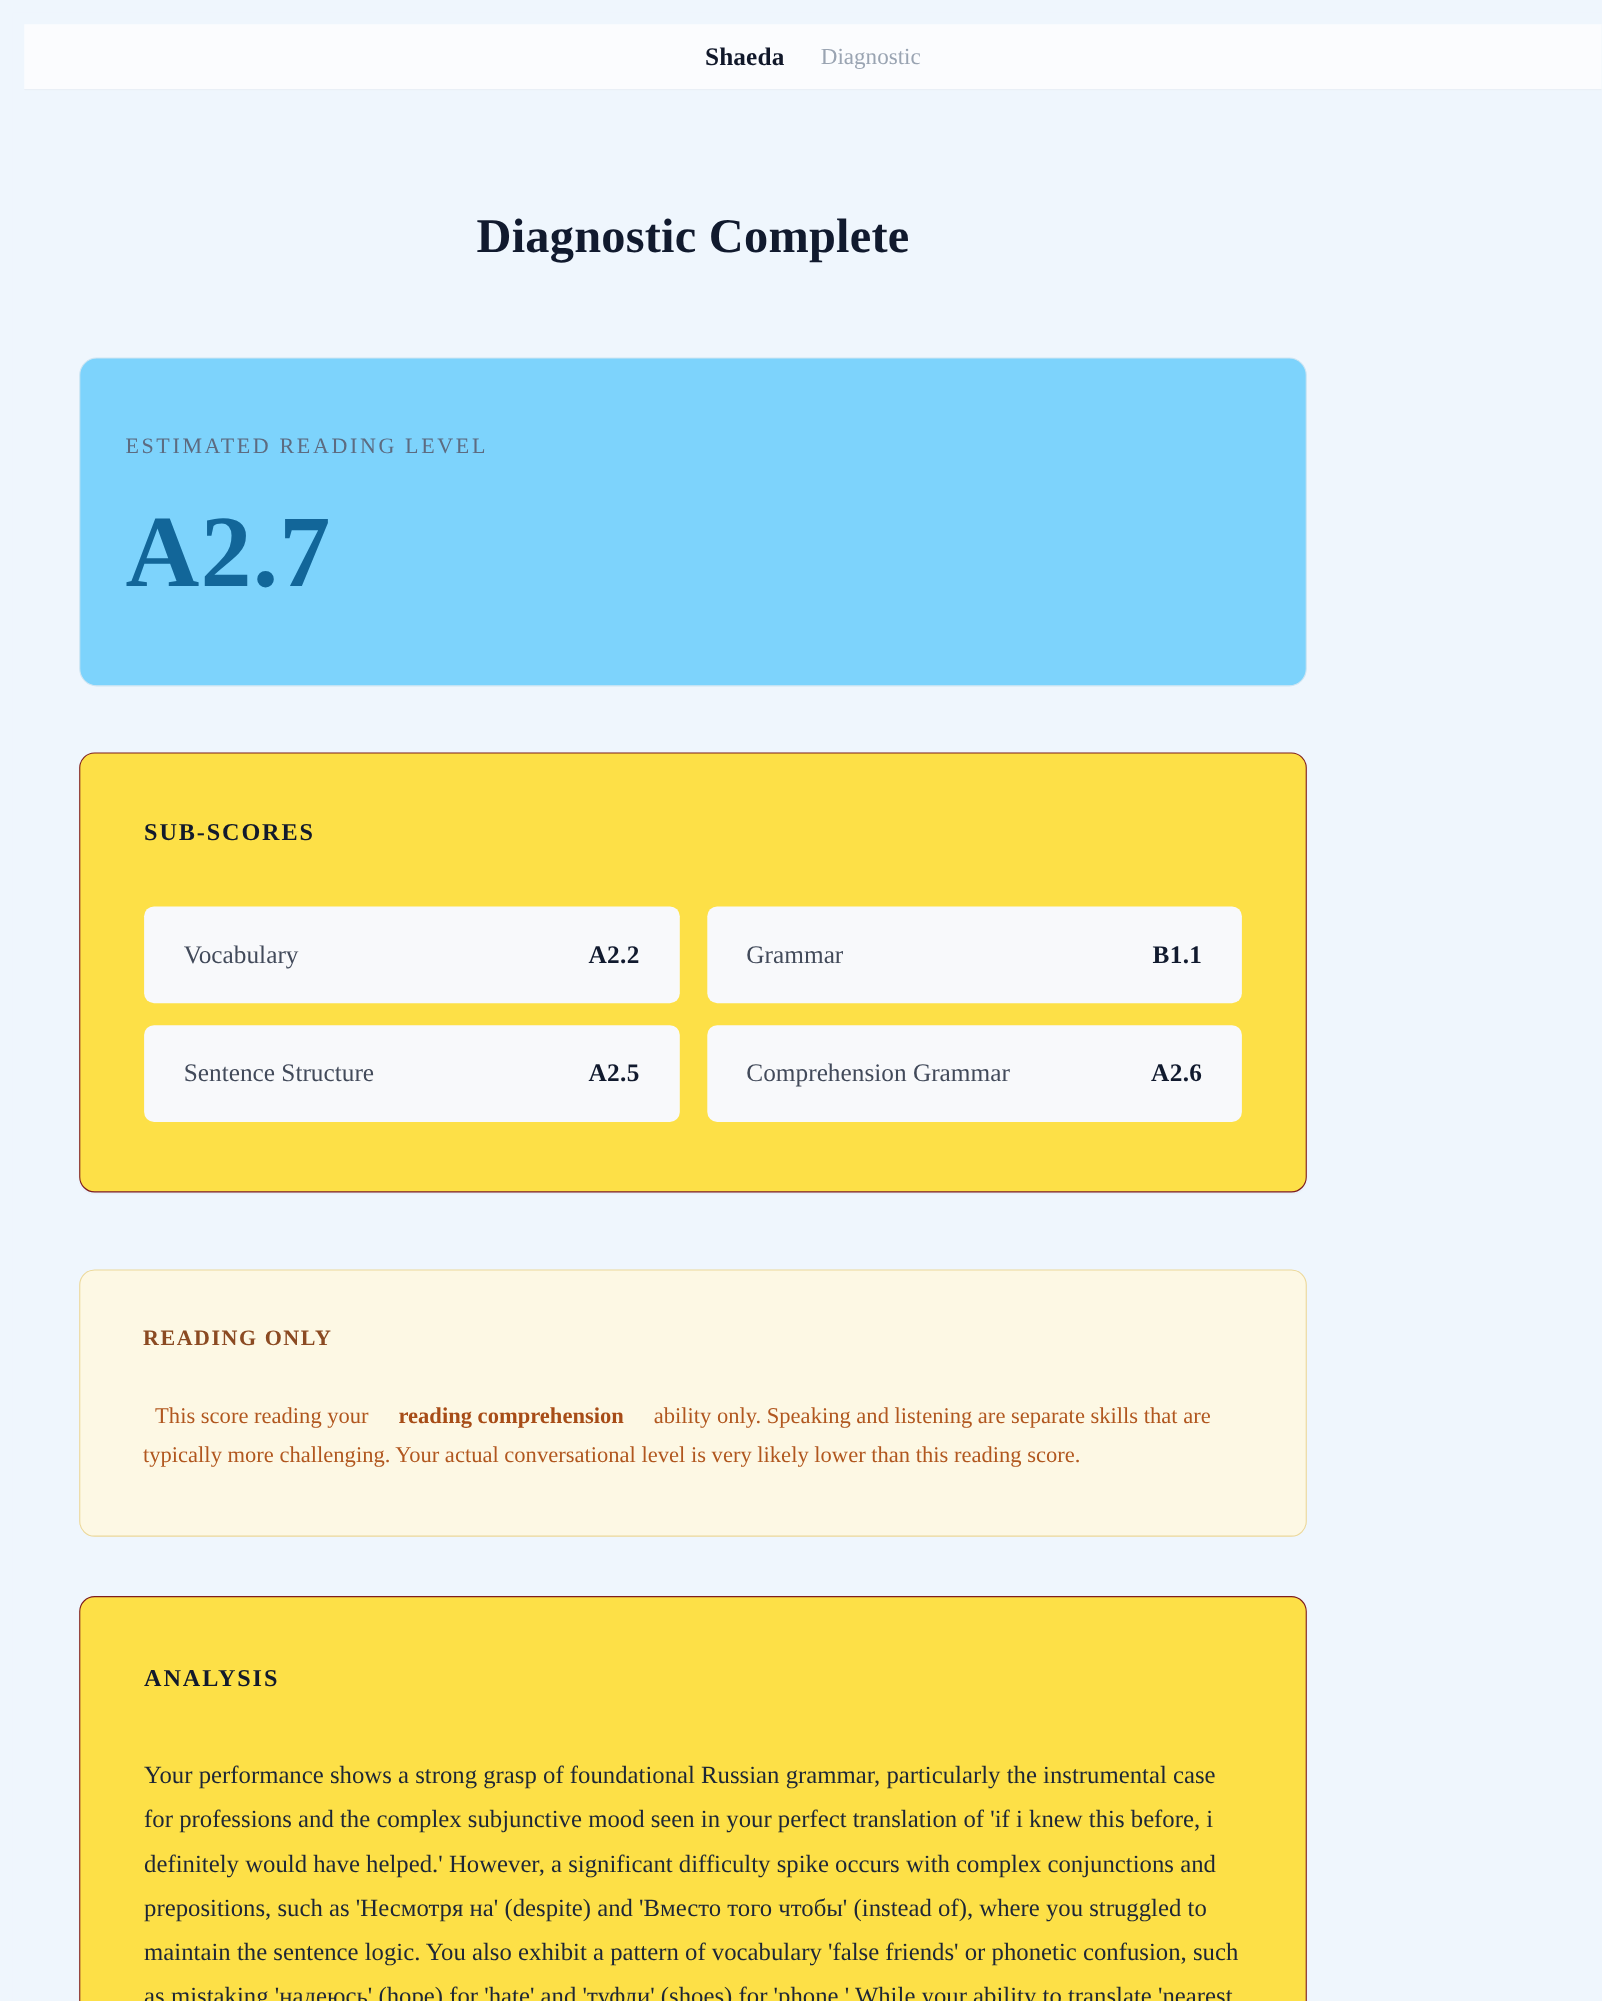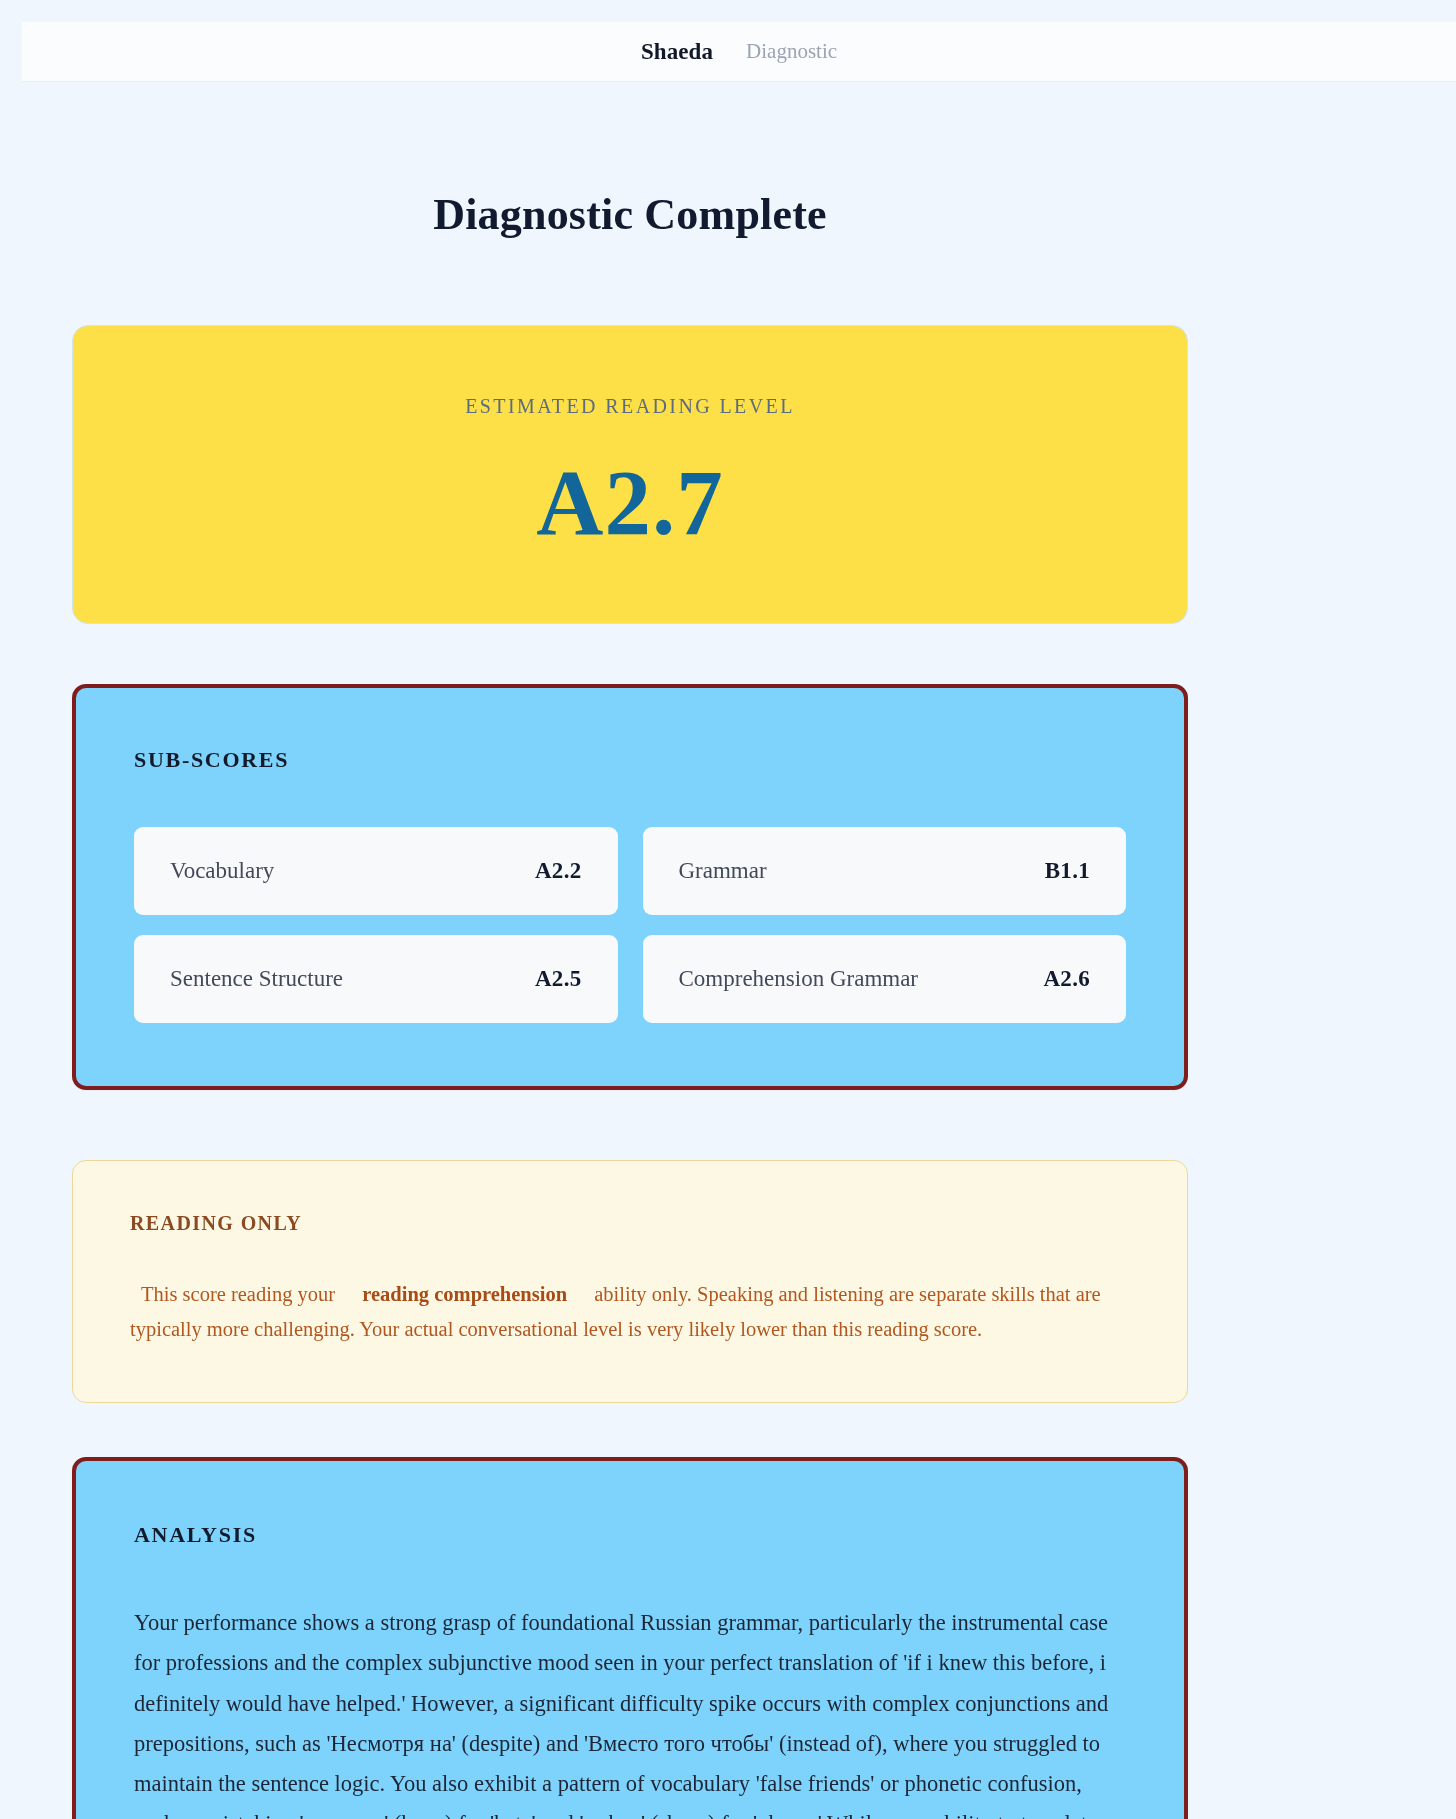--- a/index.html
+++ b/index.html
@@ -54,45 +54,44 @@
     font-weight: 700;
     color: #111a2e;
     letter-spacing: .2px;
     margin-top: 96px;
     margin-bottom: 0;
   }
 
   
   .hero-card {
     margin-top: 74px;
-    background: #fde047;
+    background: #7dd3fc;
     border: 1.5px solid #cfe5f2;
     border-radius: 16px;
     padding: 58px 30px 60px;
-    text-align: center;
   }
   .hero-label {
     font-size: 20px;
     letter-spacing: 2.4px;
     color: #5d6b80;
     text-transform: uppercase;
     margin-bottom: 14px;
   }
   .hero-score {
     font-size: 93px;
     line-height: 1.05;
     font-weight: 700;
     color: #126699;
     letter-spacing: 1px;
   }
 
   
   .card {
-    background: #7dd3fc;
-    border: 4px solid #7f1d1d;
+    background: #fde047;
+    border: 1px solid #7f1d1d;
     border-radius: 14px;
     box-shadow: 0 1px 2px rgba(15,35,70,.04);
   }
 
   .subscores-card {
     margin-top: 60px;
     padding: 48px 47px 52px;
   }
 
   .section-heading {

